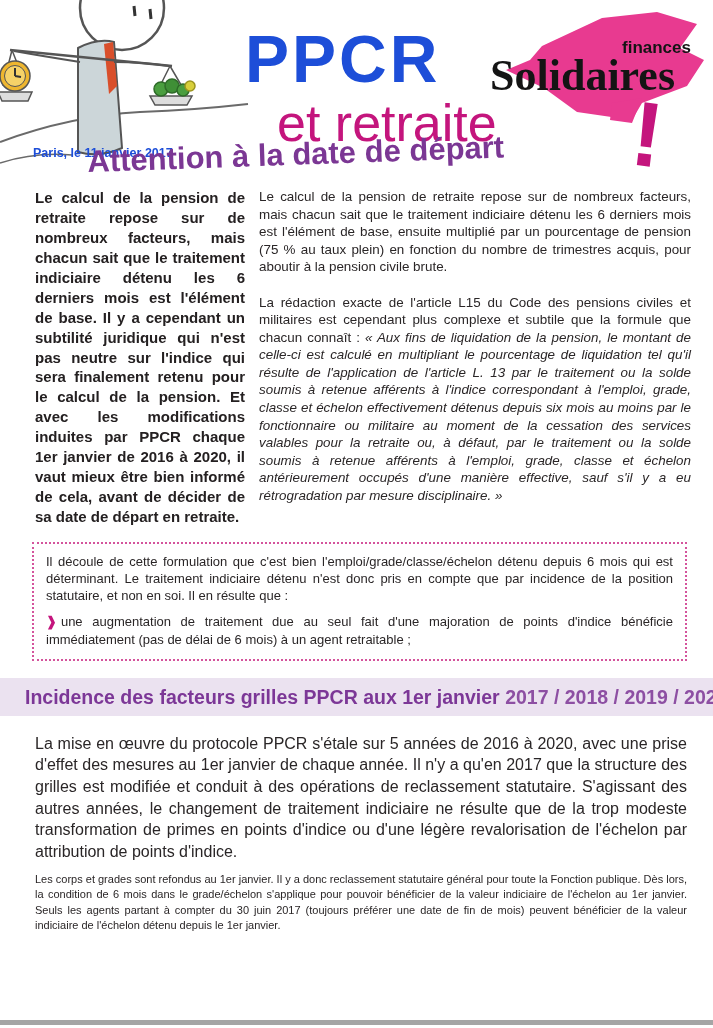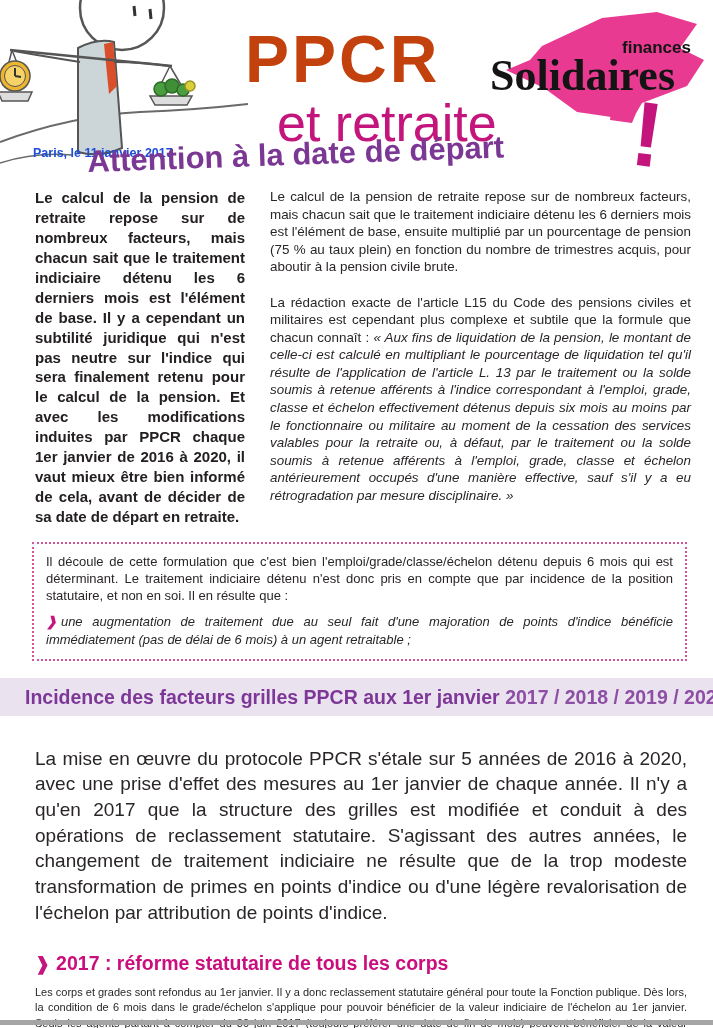--- a/index.html
+++ b/index.html
@@ -17,76 +17,76 @@
   
   .header { position: relative; height: 188px; }
   .cartoon { position: absolute; left: 0; top: 0; }
   .date-line {
     position: absolute; left: 33px; top: 146px;
     font-size: 12.5px; font-weight: bold; color: #1d4ed8;
   }
   .title-ppcr {
     position: absolute; left: 245px; top: 26px;
     font-size: 66px; font-weight: bold; letter-spacing: 3px;
-    color: #c2410c; line-height: 1;
+    color: #1d4ed8; line-height: 1;
   }
   .title-sub {
     position: absolute; left: 277px; top: 97px;
     font-size: 52px; font-weight: normal; color: #c4157d; line-height: 1;
   }
   .title-warning {
     position: absolute; left: 88px; top: 146px;
     font-size: 31px; font-weight: bold; color: #7b3794; line-height: 1;
     transform: rotate(-2deg); transform-origin: left bottom;
     white-space: nowrap;
   }
   .title-bang {
     position: absolute; left: 632px; top: 88px;
     font-size: 92px; font-weight: bold; color: #c4157d; line-height: 1;
     transform: rotate(7deg);
   }
   .logo { position: absolute; left: 482px; top: 8px; }
 
   
-  .columns { display: flex; margin: 0 22px 0 35px; gap: 25px; }
+  .columns { display: flex; margin: 0 22px 0 35px; gap: 14px; }
   .col-left {
     width: 210px; flex: none;
     font-size: 15px; font-weight: bold; line-height: 1.33;
     text-align: justify; color: #242021;
   }
   .col-right { flex: 1; font-size: 13.4px; line-height: 1.31; text-align: justify; }
   .col-right p + p { margin-top: 18px; }
   .col-right em { font-style: italic; }
 
   
   .callout {
     margin: 15px 26px 0 32px;
     border: 2px dotted #d4549c;
     padding: 9px 12px 11px 12px;
     font-size: 13px; line-height: 1.32; text-align: justify;
   }
-  .callout p + p { margin-top: 9px; font-style: italic; }
+  .callout p + p { margin-top: 9px; }
   .marker { color: #c4157d; font-weight: bold; margin-right: 4px; }
 
   
   .banner {
     margin-top: 17px;
     background: #ebe2f0;
     height: 38px; line-height: 38px;
     padding-left: 25px;
     font-size: 19.5px; font-weight: bold; color: #7c3797;
     white-space: nowrap;
   }
   .banner .years { font-weight: 600; color: #8d4fa3; }
 
   
   .content { margin: 0 26px 0 35px; }
   .content .para {
-    margin-top: 30px;
-    font-size: 19px; line-height: 1.35; text-align: justify;
+    margin-top: 17px;
+    font-size: 16px; line-height: 1.35; text-align: justify;
   }
   .section-heading {
     margin-top: 27px;
     font-size: 19.5px; font-weight: bold; color: #cb0e7d;
   }
   .section-heading .marker { font-size: 18px; margin-right: 6px; }
   .section-body {
     margin-top: 10px;
     font-size: 11px; line-height: 1.38; text-align: justify;
   }
@@ -179,20 +179,19 @@
     <p><span class="marker">❱</span><span>une augmentation de traitement due au seul fait d'une majoration de points d'indice bénéficie immédiatement (pas de délai de 6 mois) à un agent retraitable ;</span></p>
   </div>
 
   <div class="banner">
     <span>Incidence des facteurs grilles PPCR aux 1er janvier </span><span class="years">2017 / 2018 / 2019 / 2020</span>
   </div>
 
   <div class="content">
     <p class="para">La mise en œuvre du protocole PPCR s'étale sur 5 années de 2016 à 2020, avec une prise d'effet des mesures au 1er janvier de chaque année. Il n'y a qu'en 2017 que la structure des grilles est modifiée et conduit à des opérations de reclassement statutaire. S'agissant des autres années, le changement de traitement indiciaire ne résulte que de la trop modeste transformation de primes en points d'indice ou d'une légère revalorisation de l'échelon par attribution de points d'indice.</p>
 
-    <h2 class="section-heading"><span class="marker">❱</span><span>2017 : réforme statutaire de tous les corps</span></h2>
     <p class="section-body">Les corps et grades sont refondus au 1er janvier. Il y a donc reclassement statutaire général pour toute la Fonction publique. Dès lors, la condition de 6 mois dans le grade/échelon s'applique pour pouvoir bénéficier de la valeur indiciaire de l'échelon au 1er janvier. Seuls les agents partant à compter du 30 juin 2017 (toujours préférer une date de fin de mois) peuvent bénéficier de la valeur indiciaire de l'échelon détenu depuis le 1er janvier.</p>
 
   </div>
 
   <div class="bottom-bar"></div>
 
 </div>
 
 </body></html>

